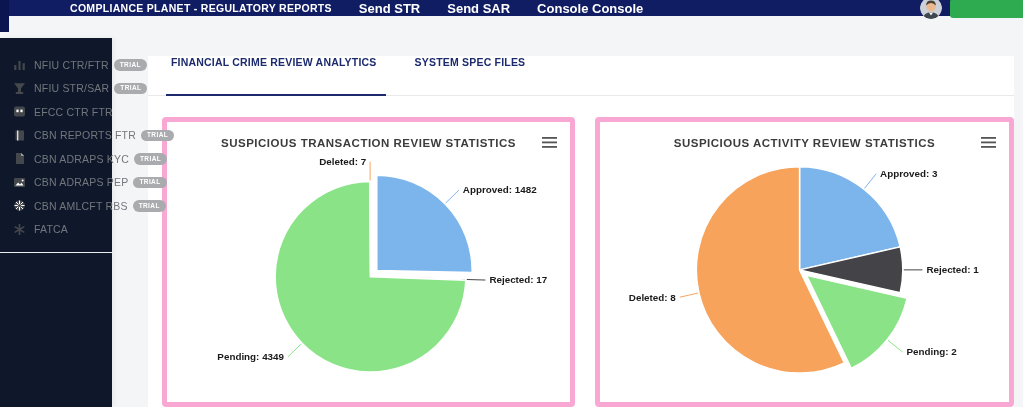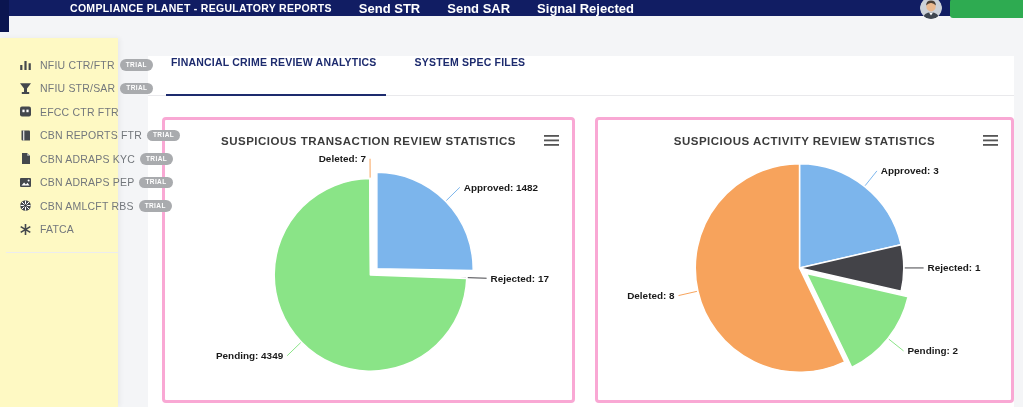--- a/index.html
+++ b/index.html
@@ -11,52 +11,52 @@
   
   .navbar{position:absolute;left:0;top:0;width:100%;height:16px;background:#111d63;
     display:flex;align-items:center;color:#fff;z-index:5;padding-left:48px;}
   .nav-strip{position:absolute;left:0;top:0;width:9px;height:32px;background:#0b1550;}
   .brand{margin-left:22px;font-size:10.5px;font-weight:700;letter-spacing:.3px;white-space:nowrap;}
   .nav-item{margin-left:27px;font-size:13px;font-weight:700;cursor:pointer;white-space:nowrap;}
   .nav-user{margin-left:auto;margin-right:12px;display:flex;align-items:center;gap:8px;cursor:pointer;}
   .avatar{width:22px;height:22px;border-radius:50%;overflow:hidden;flex:0 0 auto;}
   .redacted{width:92px;height:19px;background:#2eab51;border-radius:3px;}
   
-  .sidebar{position:absolute;left:0;top:38px;bottom:0;width:112px;background:#fef9c3;
-    box-shadow:2px 0 5px rgba(0,0,0,.05);padding-top:15px;z-index:2;padding-left:6px;}
+  .sidebar{position:absolute;left:0;top:38px;bottom:0;width:112px;background:#0f172a;
+    box-shadow:2px 0 5px rgba(0,0,0,.05);padding-top:15px;z-index:2;}
   .side-item{display:flex;align-items:center;height:23.5px;padding-left:12px;cursor:pointer;}
   .sicon{width:14px;height:14px;display:flex;align-items:center;justify-content:center;flex:0 0 auto;}
   .slabel{margin-left:8px;font-size:10.5px;color:#73777c;letter-spacing:.2px;white-space:nowrap;}
   .badge{margin-left:5px;background:#a9abae;color:#fff;font-size:6.5px;font-weight:700;
     padding:2.5px 6px;border-radius:8px;letter-spacing:.4px;line-height:1;}
   .badge:empty{display:none;}
   .side-divider{margin-top:11px;border-top:1px solid #ececee;}
   
   .main{position:absolute;left:148px;top:56px;right:9px;bottom:0;background:#fff;z-index:1;}
   .tabbar{display:flex;padding-left:21px;border-bottom:1px solid #e9e9ec;height:39px;}
   .tab{font-size:10.5px;font-weight:700;color:#1d2b6e;padding:0 2px 12px 2px;margin-right:34px;
     letter-spacing:.2px;cursor:pointer;position:relative;white-space:nowrap;}
   .tab.active::after{content:"";position:absolute;left:-3px;right:-7px;bottom:-1px;height:2.5px;background:#1d2b6e;}
   .cards{display:flex;gap:20px;padding:21px 0 0 14px;}
-  .card{position:relative;width:410px;height:280px;border:3px solid #f9a8d4;border-radius:4px;background:#fff;}
+  .card{position:relative;width:410px;height:280px;border:5px solid #f9a8d4;border-radius:4px;background:#fff;}
   .card.right{width:416px;}
   .card-title{position:absolute;top:15px;left:0;right:0;text-align:center;font-size:11.5px;
     font-weight:600;color:#3c3c3c;letter-spacing:.5px;z-index:2;}
   .menu-btn{position:absolute;top:15px;right:13px;cursor:pointer;z-index:3;line-height:0;}
   svg.pie{position:absolute;left:0;top:0;width:100%;height:100%;}
 </style>
 </head>
 <body>
 
 <div class="navbar">
   <div class="nav-strip"></div>
   <div class="brand">COMPLIANCE PLANET - REGULATORY REPORTS</div>
   <div class="nav-item">Send STR</div>
   <div class="nav-item">Send SAR</div>
-  <div class="nav-item">Signal Rejected</div>
+  <div class="nav-item">Console Console</div>
   <div class="nav-user">
     <span class="avatar">
       <svg viewBox="0 0 22 22" width="22" height="22">
         <defs>
             <clipPath id="av">
               <circle cx="11" cy="11" r="11"></circle>
             </clipPath>
           </defs>
         <g clip-path="url(#av)">
           <rect width="22" height="22" fill="#ccd1d8"></rect>

